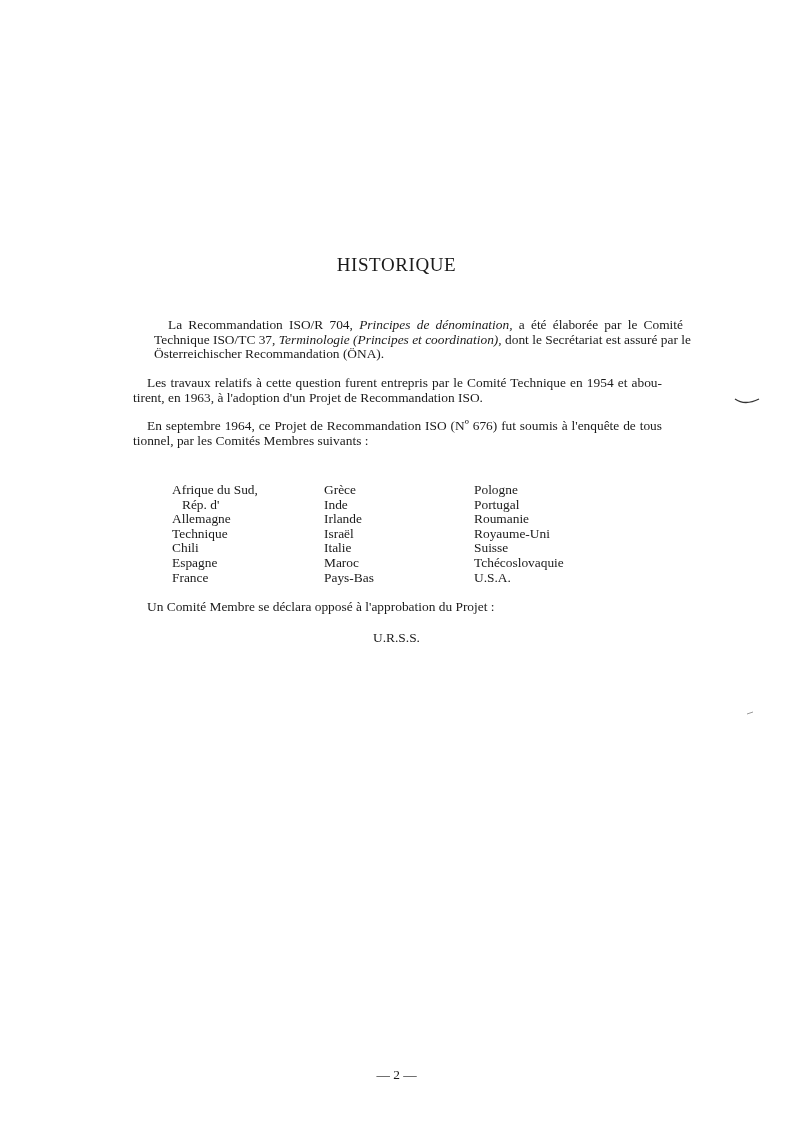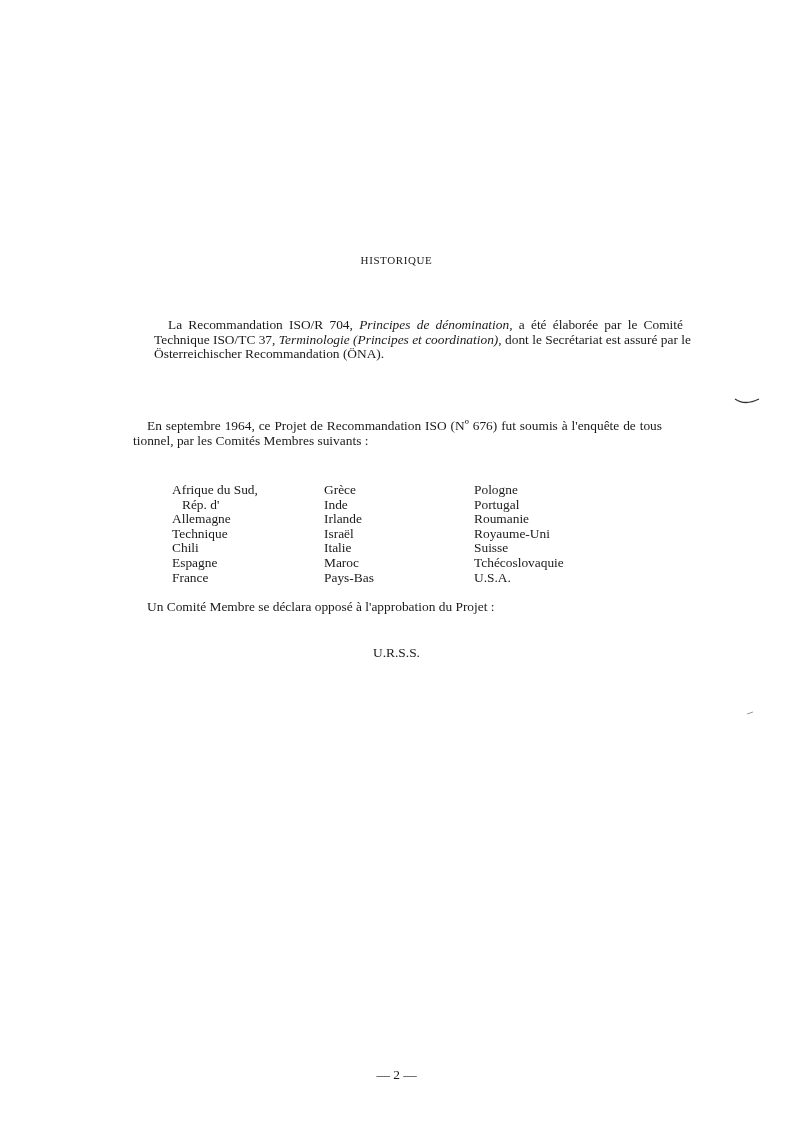--- a/index.html
+++ b/index.html
@@ -5,21 +5,21 @@
   html, body { margin: 0; padding: 0; background: #ffffff; }
   body {
     width: 793px; height: 1122px; position: relative; overflow: hidden;
     font-family: "Liberation Serif", "DejaVu Serif", serif;
     color: #1a1a1a;
     font-size: 13.4px;
   }
   .page { position: absolute; left: 0; top: 0; width: 793px; height: 1122px; }
   .title {
     position: absolute; top: 254px; left: 0; width: 793px; text-align: center;
-    font-size: 11px; letter-spacing: 0.6px;
+    font-size: 19px; letter-spacing: 0.6px;
   }
   .para {
     position: absolute; left: 133px; width: 529px;
     line-height: 14.6px; text-align: justify; margin: 0;
   }
   #p1 { top: 318px; margin-left: 21px; }
   #p2 { top: 376px; }
   #p3 { top: 419px; }
   #p4 { top: 600px; }
   #p5 { top: 664px; }
@@ -31,38 +31,42 @@
   }
   .col { position: absolute; top: 0; white-space: nowrap; }
   .col div { height: 14.6px; }
   .col1 { left: 0; }
   .col2 { left: 152px; }
   .col3 { left: 302px; }
   .subind { padding-left: 10px; }
   .centered {
     position: absolute; left: 0; width: 793px; text-align: center;
   }
-  #urss { top: 645px; }
+  #urss { top: 630px; }
   #pagenum { top: 1067px; }
   i { font-style: italic; }
   .mark { position: absolute; }
 </style>
 </head>
 <body>
 
 <div class="page">
 
   <div class="title">HISTORIQUE</div>
 
   <div class="para" id="p1">
     <span class="line ind1"><span>La Recommandation ISO/R 704, </span><i>Principes de dénomination,</i><span> a été élaborée par le Comité</span></span>
     <span class="line"><span>Technique ISO/TC 37, </span><i>Terminologie (Principes et coordination),</i><span> dont le Secrétariat est assuré par le</span></span>
     <span class="line last">Österreichischer Recommandation (ÖNA).</span>
   </div>
 
+  <div class="para" id="p2">
+    <span class="line ind1">Les travaux relatifs à cette question furent entrepris par le Comité Technique en 1954 et abou-</span>
+    <span class="line last">tirent, en 1963, à l'adoption d'un Projet de Recommandation ISO.</span>
+  </div>
 
   <div class="para" id="p3">
     <span class="line ind1">En septembre 1964, ce Projet de Recommandation ISO (Nº 676) fut soumis à l'enquête de tous</span>
     <span class="line last">tionnel, par les Comités Membres suivants :</span>
   </div>
 
   <div class="countries">
     <div class="col col1">
       <div>Afrique du Sud,</div>
       <div class="subind">Rép. d'</div>

